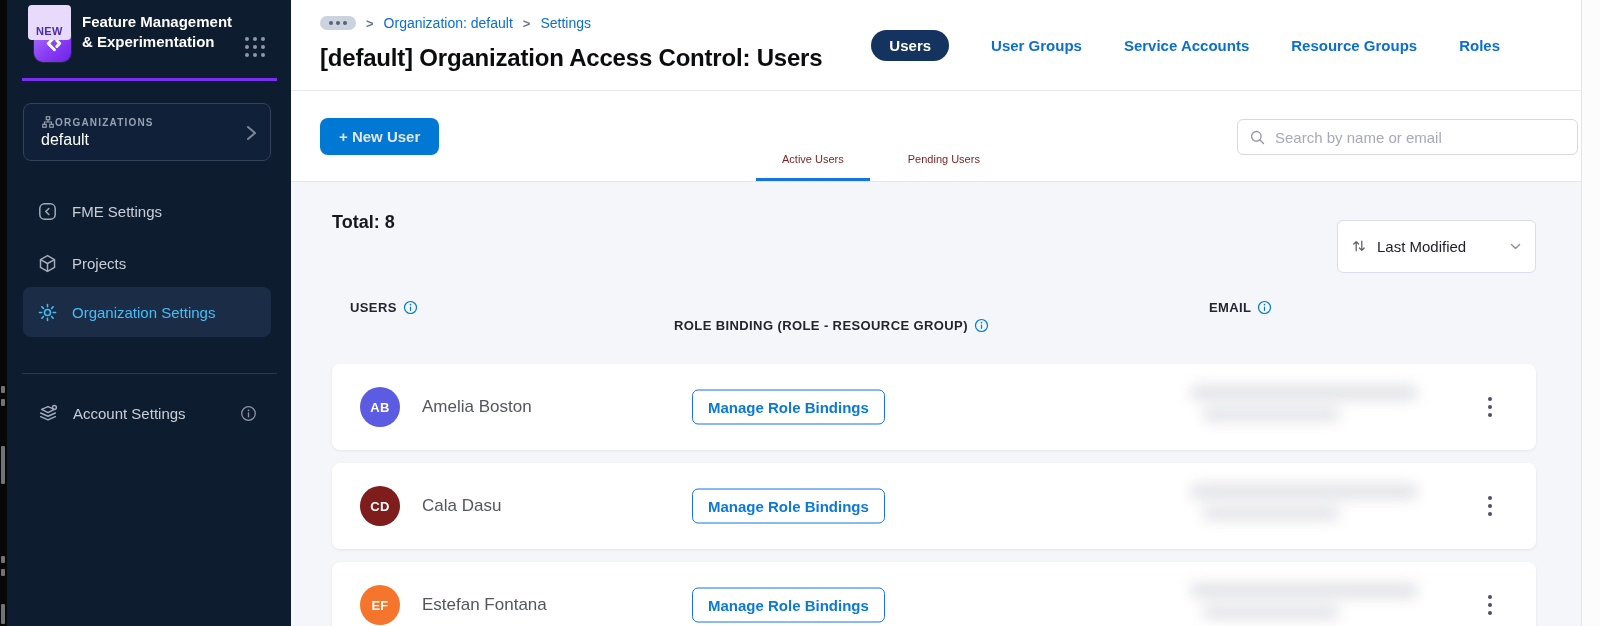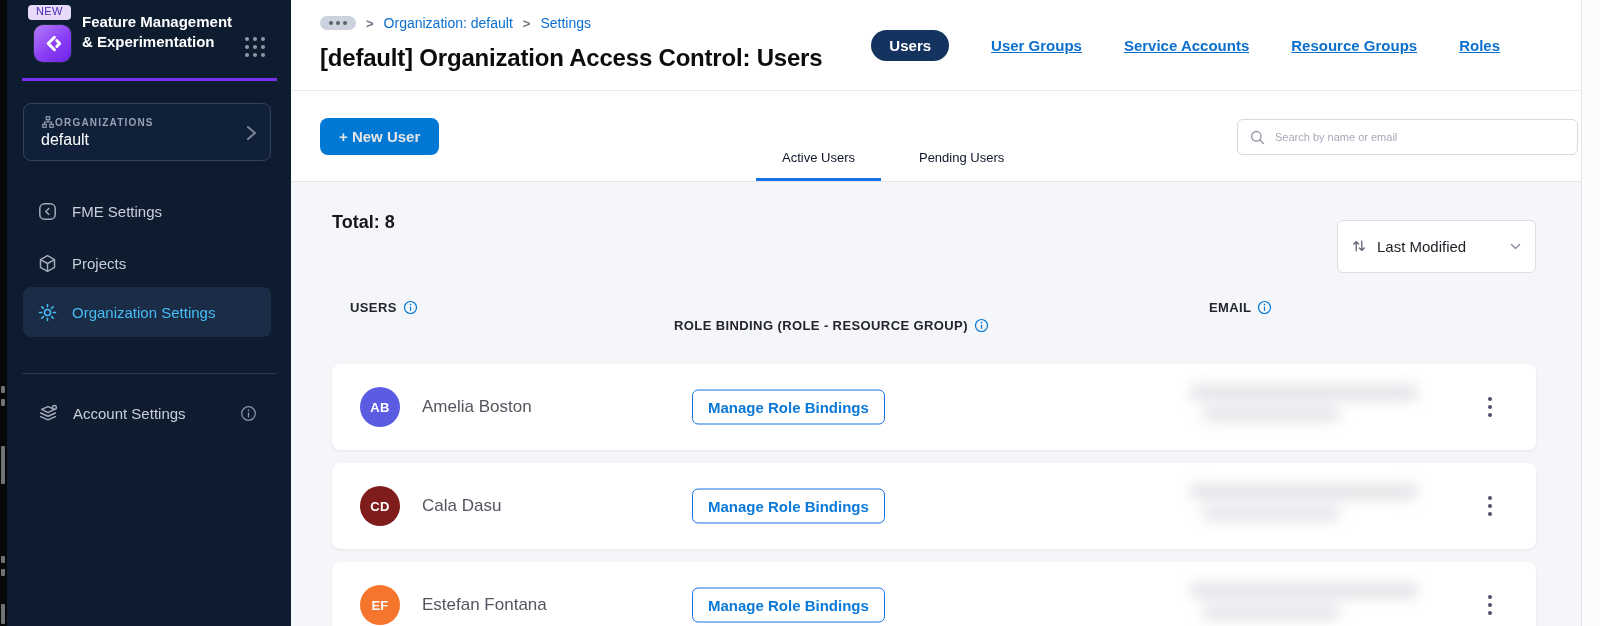--- a/index.html
+++ b/index.html
@@ -7,21 +7,21 @@
   body { font-family:"Liberation Sans", sans-serif; background:#fff; }
   #app { width:1600px; height:626px; display:flex; position:relative; }
 
   
   .edge-strip { width:7px; height:100%; background:#070708; position:relative; flex-shrink:0; }
   .edge-strip i { position:absolute; left:1px; width:4px; background:#6f7276; border-radius:1px; display:block; }
 
   
   .sidebar { width:284px; height:100%; background:#0e1c30; position:relative; flex-shrink:0; }
   .new-badge { position:absolute; top:5px; left:21px; background:#e7dafb; color:#4b2bb2;
-    font-size:11px; font-weight:normal; letter-spacing:.4px; padding:0 8px 3px; border-radius:4px; z-index:3; }
+    font-size:11px; font-weight:bold; letter-spacing:.4px; padding:20px 8px 3px; border-radius:4px; z-index:3; }
   .logo-tile { position:absolute; top:25px; left:27px; width:37px; height:37px; border-radius:9px;
     background:linear-gradient(140deg,#b47cfa 0%,#8a3ef5 55%,#6d21e8 100%);
     display:flex; align-items:center; justify-content:center; box-shadow:0 0 0 1px rgba(255,255,255,.08); }
   .product-title { position:absolute; top:12px; left:75px; width:162px; color:#fff;
     font-size:15px; font-weight:bold; line-height:20px; }
   .grid-icon { position:absolute; top:37px; right:26px; display:grid;
     grid-template-columns:repeat(3,4px); grid-gap:4px; }
   .grid-icon b { width:4px; height:4px; border-radius:50%; background:#8f97a8; }
   .purple-rule { position:absolute; top:78px; left:15px; width:255px; height:3px; background:#7a2ff0; }
 
@@ -47,35 +47,35 @@
   .header { height:91px; position:relative; border-bottom:1px solid #e9e9ee; background:#fff; }
   .breadcrumb { position:absolute; left:29px; top:15px; display:flex; align-items:center; gap:10px; font-size:14px; }
   .crumb-pill { background:#ccd3de; border-radius:10px; padding:5px 9px; display:flex; gap:3px; align-items:center; cursor:pointer; }
   .crumb-pill b { width:4px; height:4px; border-radius:50%; background:#59636f; }
   .crumb-sep { color:#6b7482; font-size:13px; font-weight:bold; }
   .crumb-link { color:#0b6fce; cursor:pointer; text-decoration:none; }
   .page-title { position:absolute; left:29px; top:44px; font-size:24px; font-weight:bold; color:#0b0c0e; letter-spacing:-.2px; }
 
   .top-nav { position:absolute; top:30px; right:100px; display:flex; align-items:center; gap:42px;
     font-size:15px; font-weight:600; color:#0b6fce; }
-  .top-nav .nav-link { cursor:pointer;text-decoration:underline; }
+  .top-nav .nav-link { cursor:pointer; }
   .top-nav .pill-active { background:#14335f; color:#fff; padding:7px 18px; border-radius:999px; }
 
   .toolbar { height:91px; position:relative; border-bottom:1px solid #e4e4ea; background:#fff; }
   .new-user-btn { position:absolute; left:29px; top:27px; height:37px; background:#0278d5; color:#e5e5e5;
     border:none; border-radius:8px; font-family:inherit; font-size:15px; font-weight:bold;
     padding:0 19px; cursor:pointer; }
   .list-tabs { position:absolute; left:465px; bottom:0; display:flex; gap:12px; }
-  .list-tab { padding:0 26px 13px; font-size:13px; color:#0f172a; font-weight:500; cursor:pointer;
+  .list-tab { padding:0 26px 13px; font-size:11px; color:#7f1d1d; font-weight:500; cursor:pointer;
     border-bottom:3px solid transparent; }
   .list-tab.active { border-bottom-color:#1673e6; }
   .search-box { position:absolute; right:22px; top:28px; width:341px; height:36px;
     border:1px solid #d8d8de; border-radius:6px; background:#fff;
     display:flex; align-items:center; gap:9px; padding:0 11px; }
-  .search-box input { border:none; outline:none; flex:1; font-family:inherit; font-size:11px; color:#a21caf; background:transparent; }
+  .search-box input { border:none; outline:none; flex:1; font-family:inherit; font-size:15px; color:#a21caf; background:transparent; }
   .search-box input::placeholder { color:#a8a9b8; }
 
   .content { flex:1; background:#f4f6f9; position:relative; overflow:hidden; }
   .content-inner { position:absolute; left:41px; top:0; width:1204px; }
   .list-header { display:flex; justify-content:space-between; align-items:center; margin-top:20px; height:40px; }
   .total-label { font-size:18px; font-weight:bold; color:#17181f; }
   .sort-select { width:199px; height:53px; background:#fff; border:1px solid #dcdde6; border-radius:6px;
     display:flex; align-items:center; gap:10px; padding:17px 13px; cursor:pointer;margin-top:48px; }
   .sort-label { font-size:15px; color:#1d1e27; font-weight:500; flex:1; }
 

